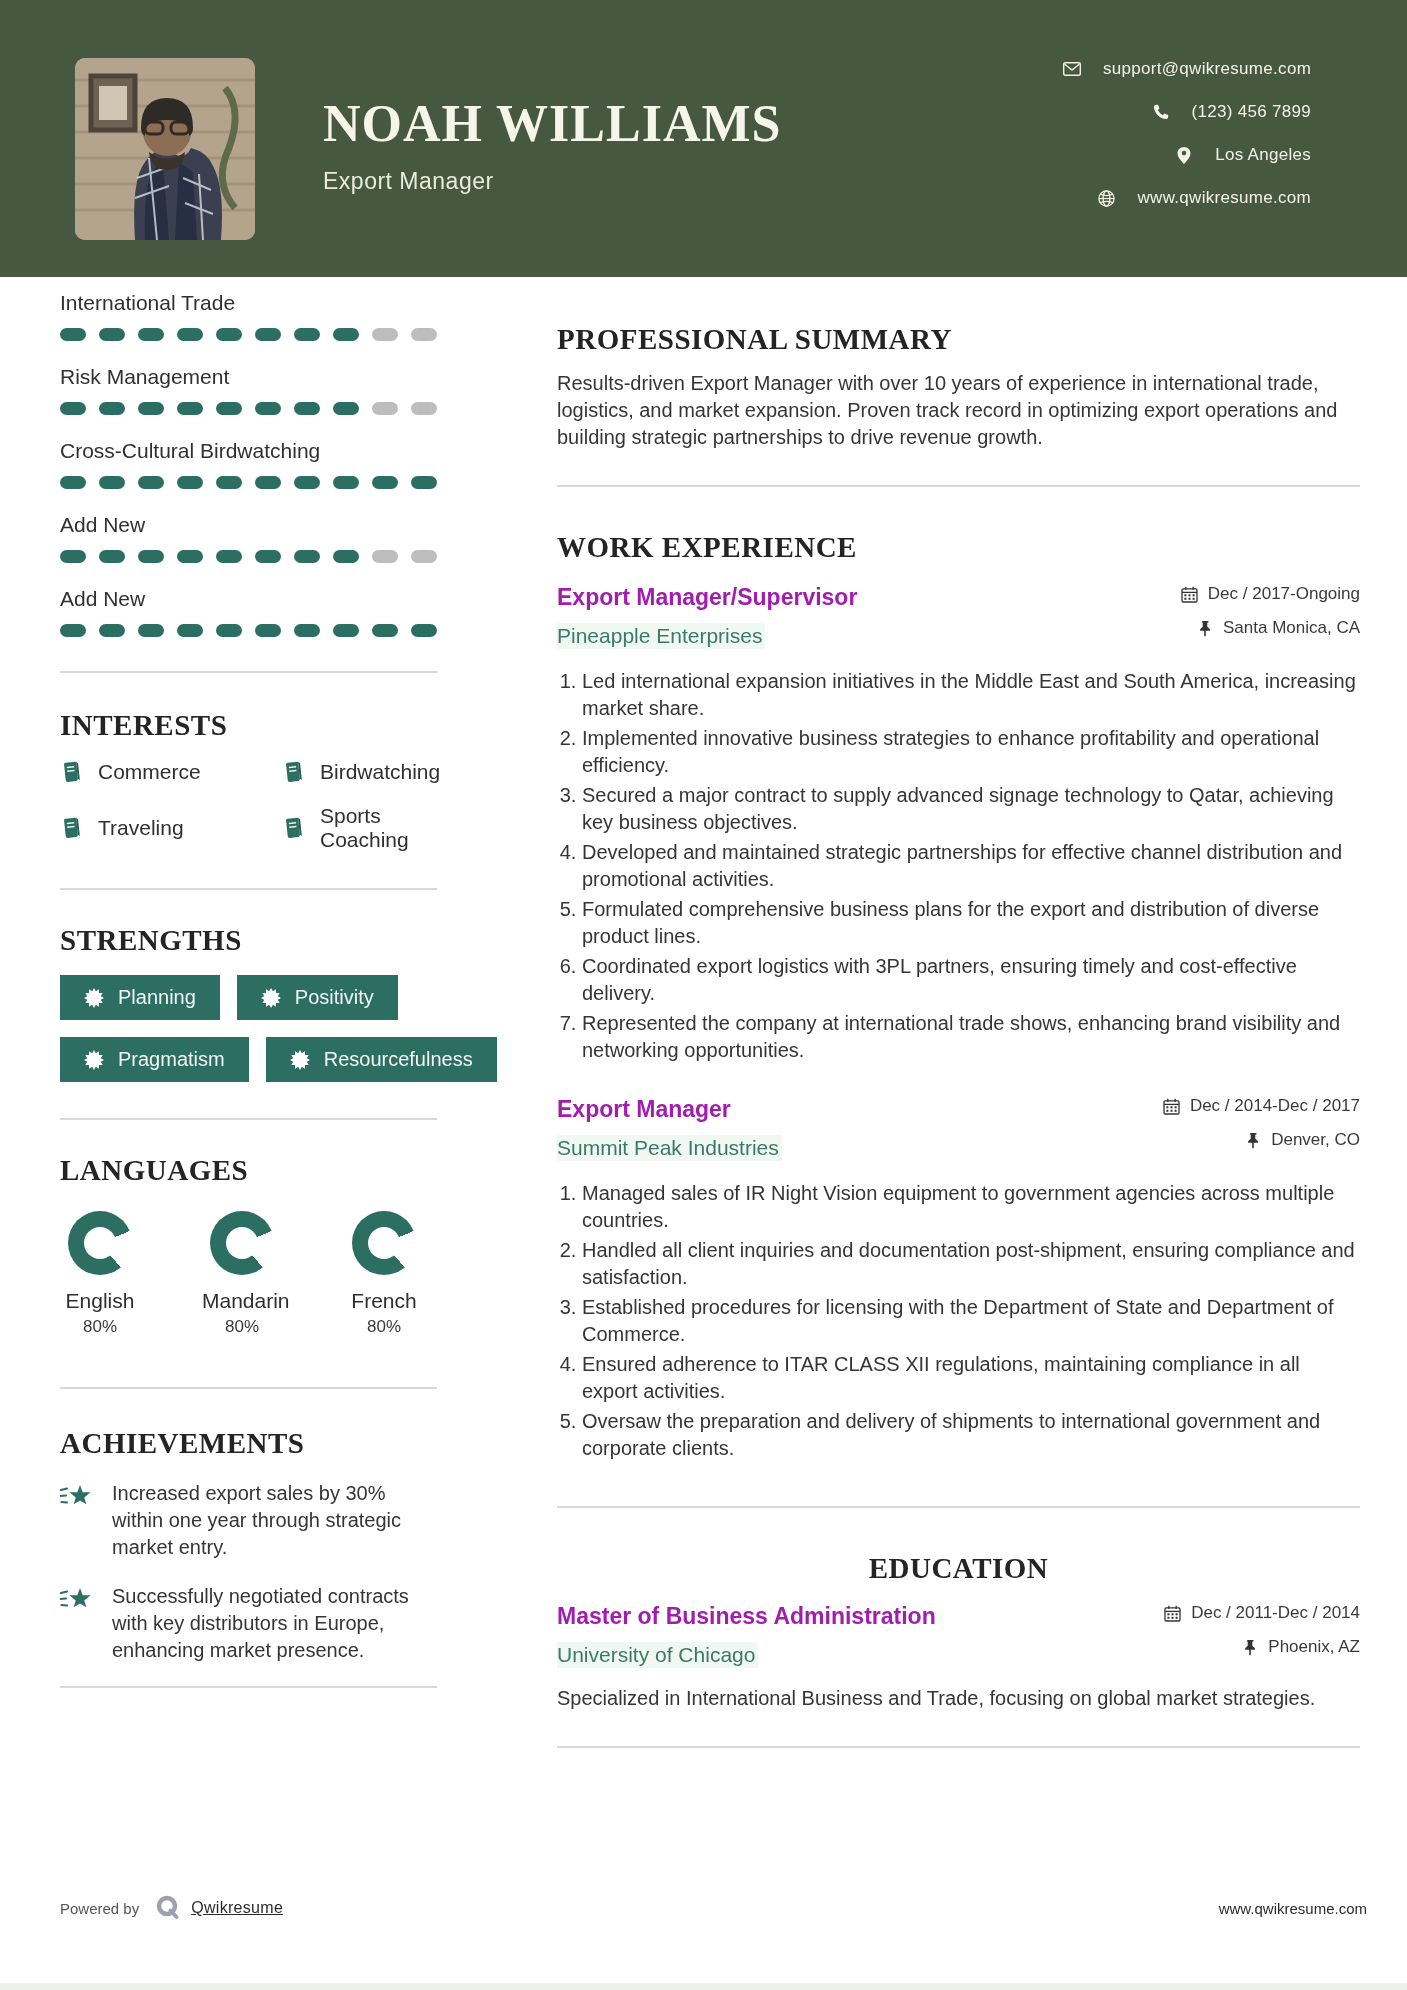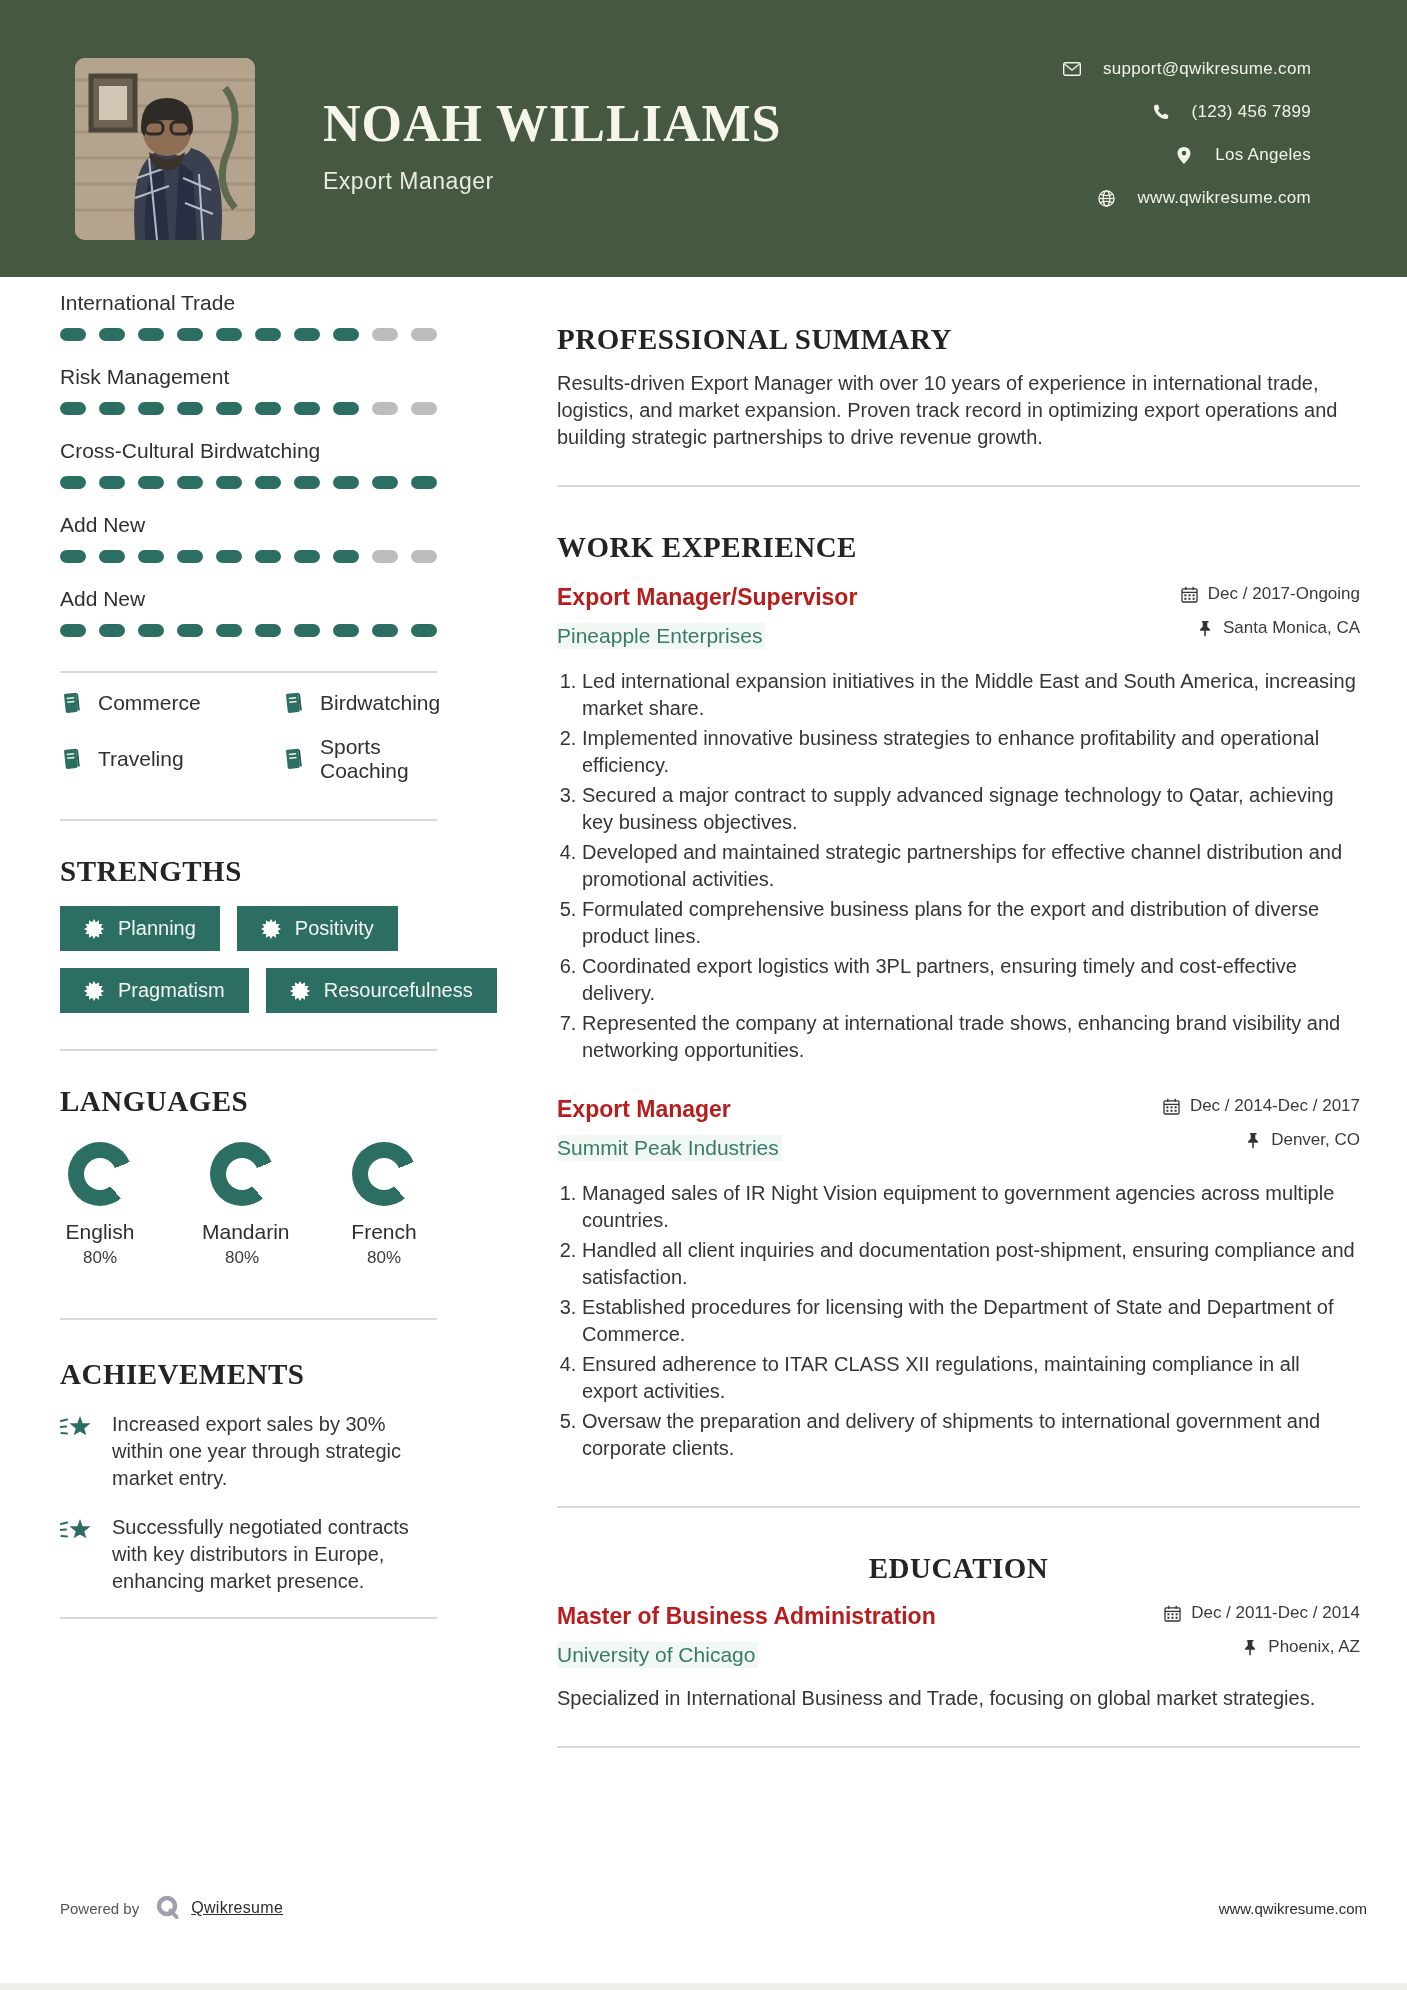--- a/index.html
+++ b/index.html
@@ -68,21 +68,21 @@
   .ach-text { font-size:20px; line-height:1.35; color:#353535; }
   .div-5 { margin-top:22px; }
 
   
   .sec-summary { margin-top:46px; }
   .summary-text { margin-top:14px; font-size:20px; line-height:1.35; color:#353535; }
   .div-r1 { margin-top:34px; }
   .sec-work { margin-top:44px; }
   .job { margin-top:20px; }
   .job-head { display:flex; justify-content:space-between; align-items:flex-start; }
-  .job-title { font-size:23px; font-weight:bold; color:#b91c1c; }
+  .job-title { font-size:23px; font-weight:bold; color:#a21caf; }
   .job-company { margin-top:12px; font-size:21px; color:#3a7a69; background:#f1f8f4; display:inline-block; padding:1px 3px 1px 0; }
   .job-meta { text-align:right; }
   .meta-row { display:flex; justify-content:flex-end; align-items:center; gap:10px; font-size:17px; color:#3a3a3a; margin-bottom:14px; white-space:nowrap; }
   .meta-row .m-icon { width:17px; height:17px; }
   ol.bullets { margin-top:16px; padding-left:25px; }
   ol.bullets li { font-size:20px; line-height:1.35; color:#353535; margin-bottom:3px; }
   .job-2 { margin-top:32px; }
   .div-r2 { margin-top:44px; }
   .sec-education { margin-top:44px;text-align:center; }
   .edu { margin-top:18px; }
@@ -259,20 +259,21 @@
               <span class="dash dash-on"></span>
               <span class="dash dash-on"></span>
               <span class="dash dash-on"></span>
               <span class="dash dash-on"></span>
               <span class="dash dash-on"></span>
             </div>
         </div>
       </div>
       <hr class="divider div-1">
 
+      <h2 class="sec sec-interests">INTERESTS</h2>
       <div class="interests-grid">
         <div class="interest">
           <span class="b-icon">
             <svg width="22" height="22" viewBox="0 0 18 18">
                 <path d="M4 2.2 Q4 1 5.3 1 H14 V15 Q14 16.8 12.2 16.8 H5.6 Q4 16.8 4 15.2 Z" fill="#2d6e62"></path>
                 <path d="M14 1 L15.5 2.5 L15.5 16.2 L14 15" fill="#245a50"></path>
                 <g stroke="#eaf4f0" stroke-width="1.2">
                   <line x1="6" y1="5" x2="12" y2="5"></line>
                   <line x1="6" y1="8" x2="12" y2="8"></line>
                 </g>

